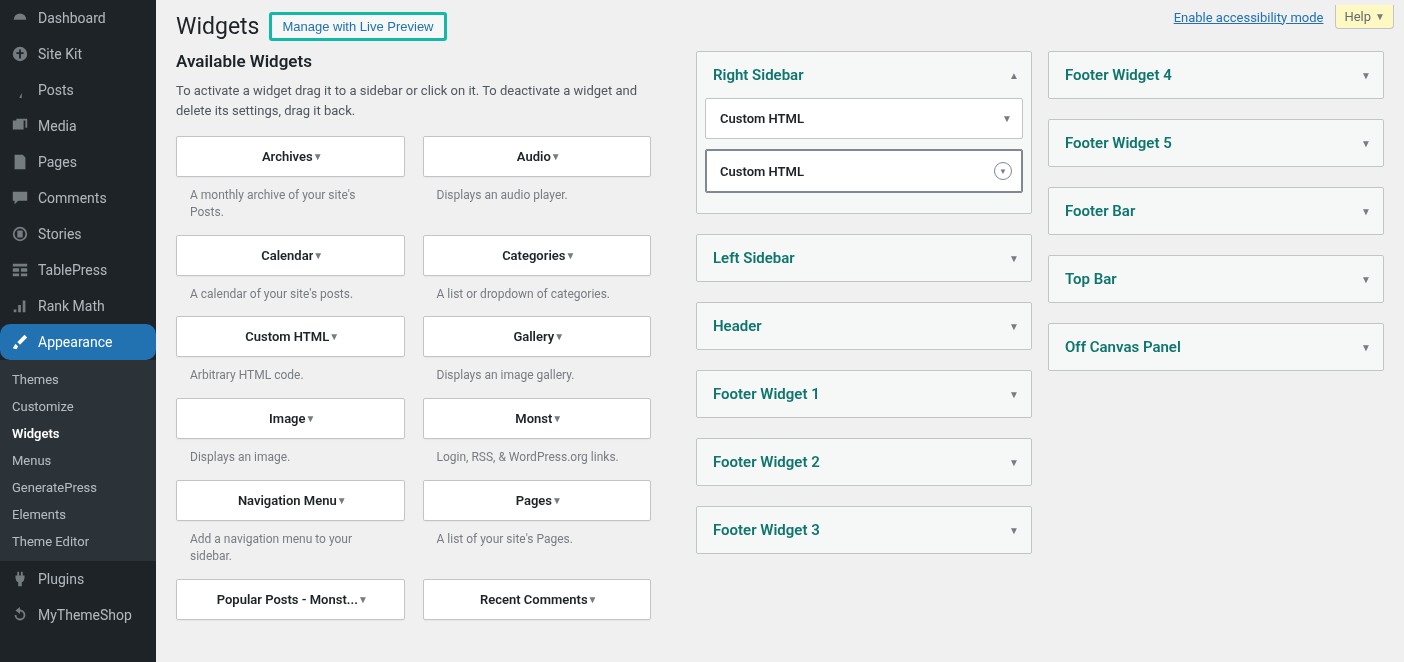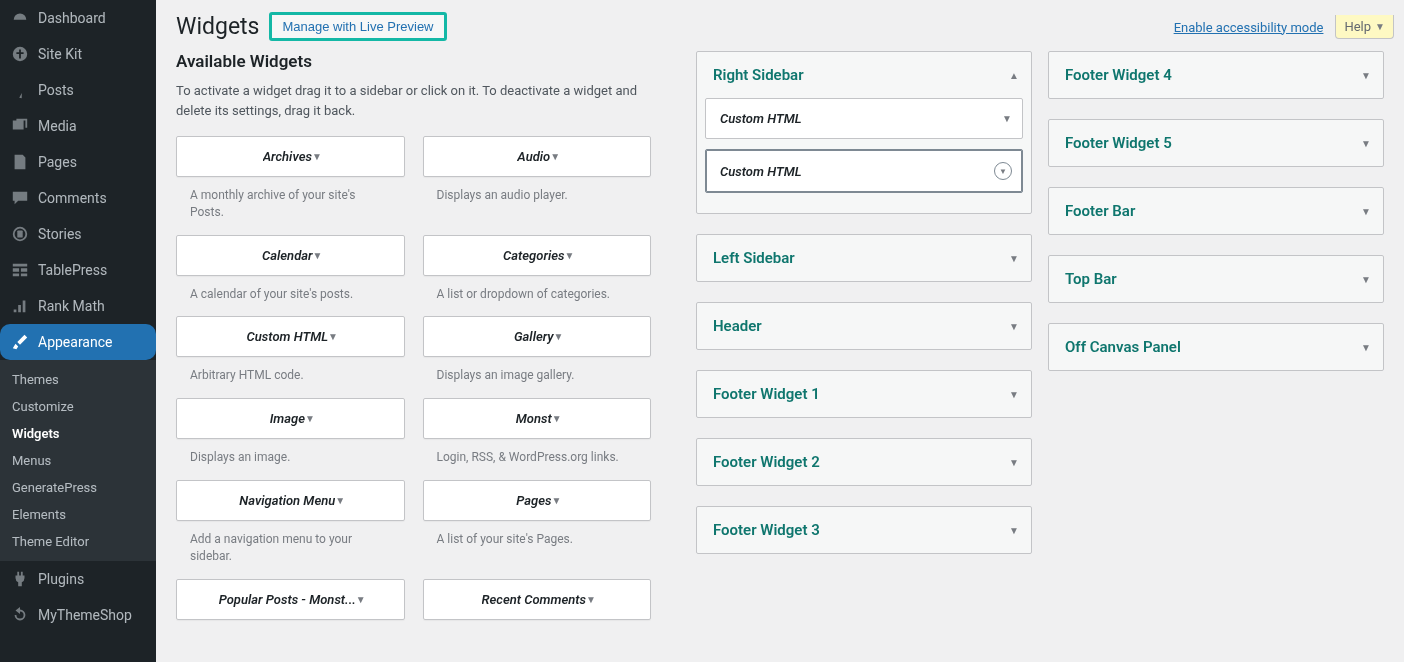--- a/index.html
+++ b/index.html
@@ -60,21 +60,21 @@
 }
 
 .wrap {
   flex: 1;
   padding: 0 20px 20px 20px;
   overflow-y: auto;
   position: relative;
 }
 .top-links {
   position: absolute;
-  top: 15px;
+  top: 5px;
   right: 10px;
   display: flex;
   align-items: center;
   gap: 12px;
   justify-content: space-between;
 }
 .accessibility-link {
   color: #2271b1;
   text-decoration: underline;
   cursor: pointer;
@@ -147,21 +147,20 @@
   cursor: move;
   box-shadow: 0 1px 1px rgba(0,0,0,0.04);
 }
 .widget-title {
   font-size: 13px;
   font-weight: 600;
   color: #1d2327;
   white-space: nowrap;
   overflow: hidden;
   text-overflow: ellipsis;
-  font-style: italic;
 }
 .widget-desc {
   font-size: 12px;
   color: #787c82;
   padding: 10px 14px 14px 14px;
   line-height: 1.4;
 }
 .toggle-indicator {
   color: #787c82;
   font-size: 10px;

